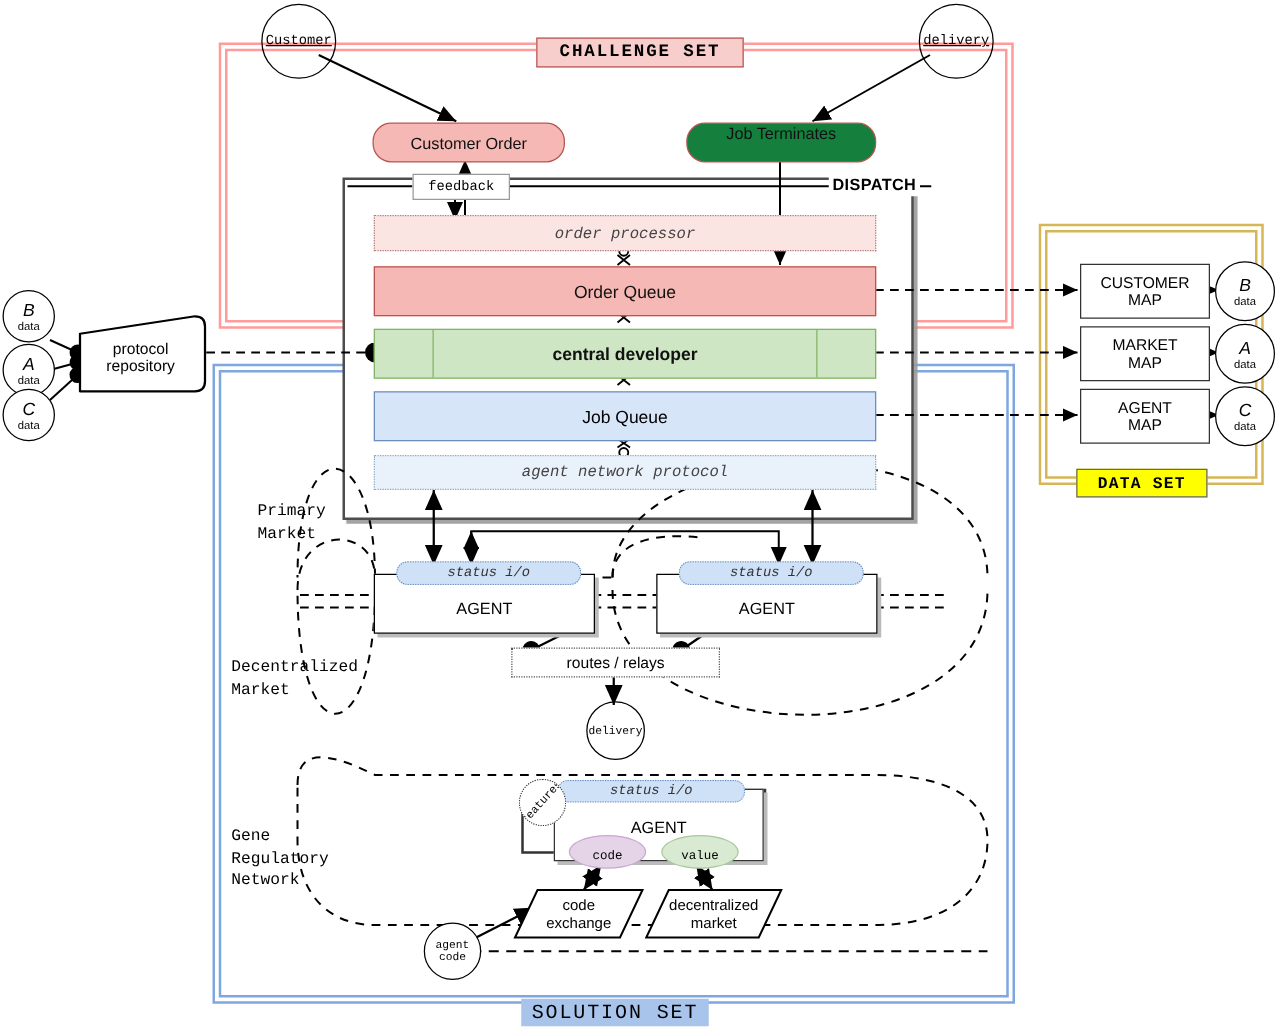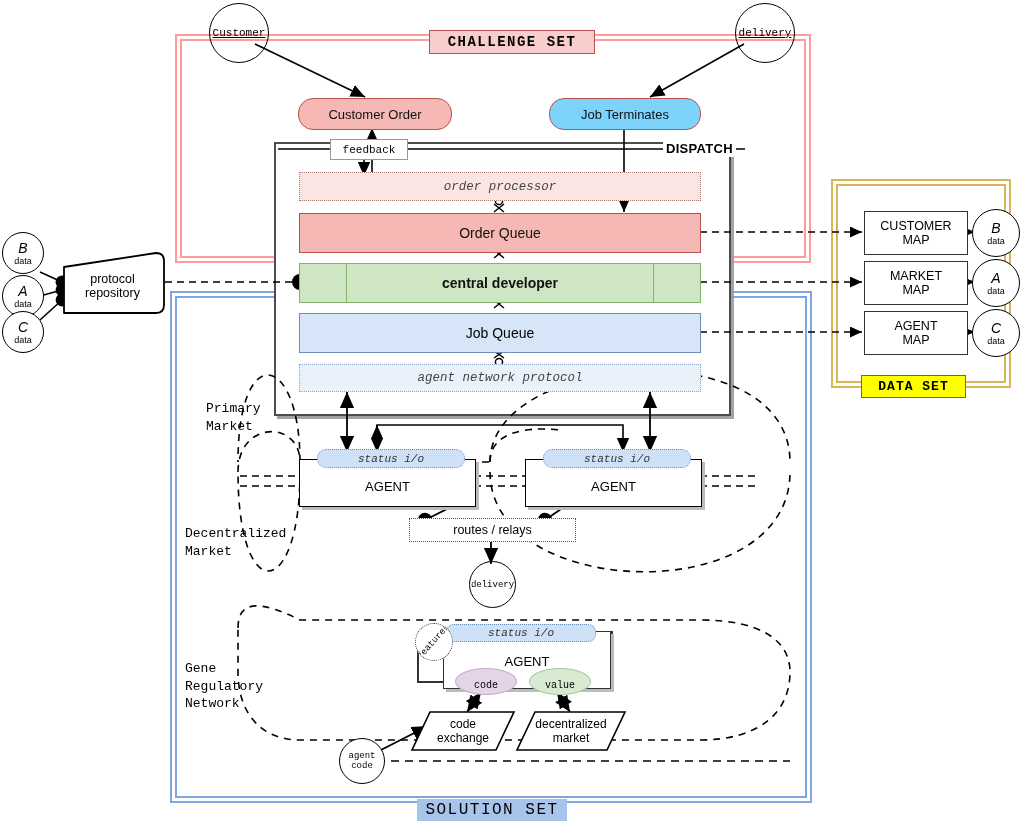--- a/index.html
+++ b/index.html
@@ -153,21 +153,21 @@
 </div>
 
 <div style="position:absolute;left:735px;top:3px;width:58px;height:58px;border:1.8px solid #000;border-radius:50%;display:flex;align-items:center;justify-content:center;">
   <span class="mono" style="font-size:11px;text-decoration:underline;">delivery</span>
 </div>
 
 <div style="position:absolute;left:298px;top:98px;width:152px;height:30px;background:#f5b8b4;border:1.6px solid #b85450;border-radius:15px;display:flex;align-items:center;justify-content:center;">
   <span class="sans" style="font-size:13px;color:#111;">Customer Order</span>
 </div>
 
-<div style="position:absolute;left:549px;top:98px;width:150px;height:30px;background:#7dd3fc;border:1.6px solid #b85450;border-radius:15px;display:flex;align-items:center;justify-content:center;">
+<div style="position:absolute;left:549px;top:98px;width:150px;height:30px;background:#15803d;border:1.6px solid #b85450;border-radius:15px;display:flex;align-items:flex-start;justify-content:center;">
   <span class="sans" style="font-size:13px;color:#111;">Job Terminates</span>
 </div>
 
 <div style="position:absolute;left:330px;top:139px;width:76px;height:19px;background:#fff;border:1px solid #999;display:flex;align-items:center;justify-content:center;">
   <span class="mono" style="font-size:11px;">feedback</span>
 </div>
 
 <div style="position:absolute;left:663px;top:139px;background:#fff;padding:0 3px;">
   <span class="sans" style="font-size:13px;font-weight:bold;letter-spacing:0.3px;">DISPATCH</span>
 </div>

